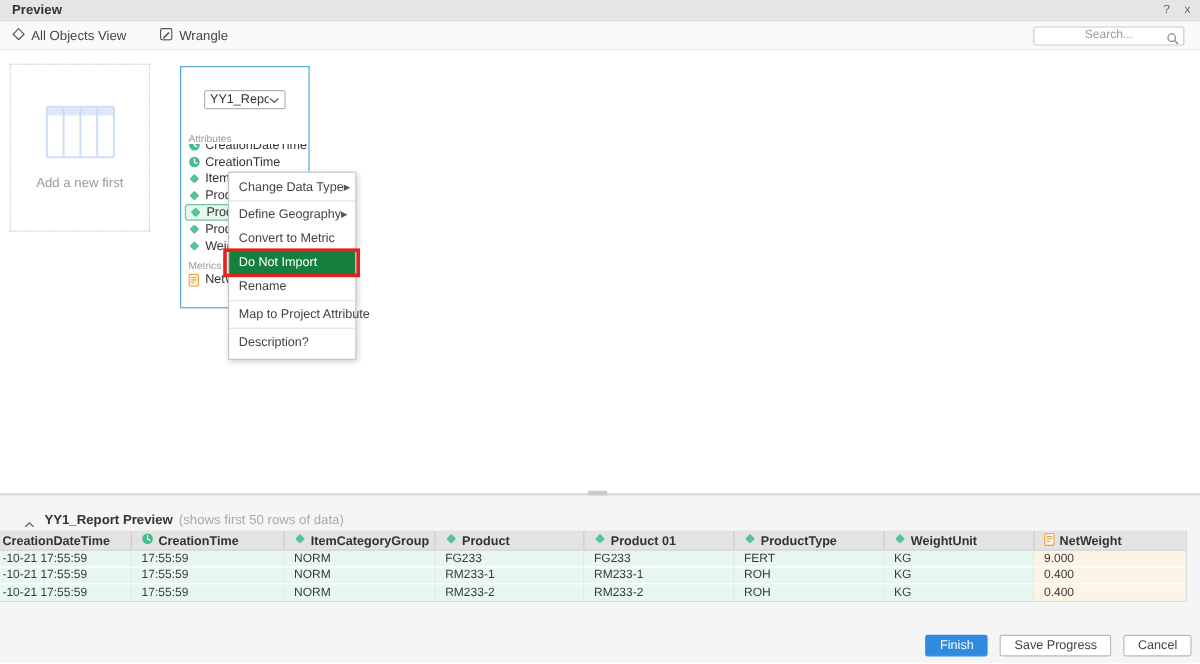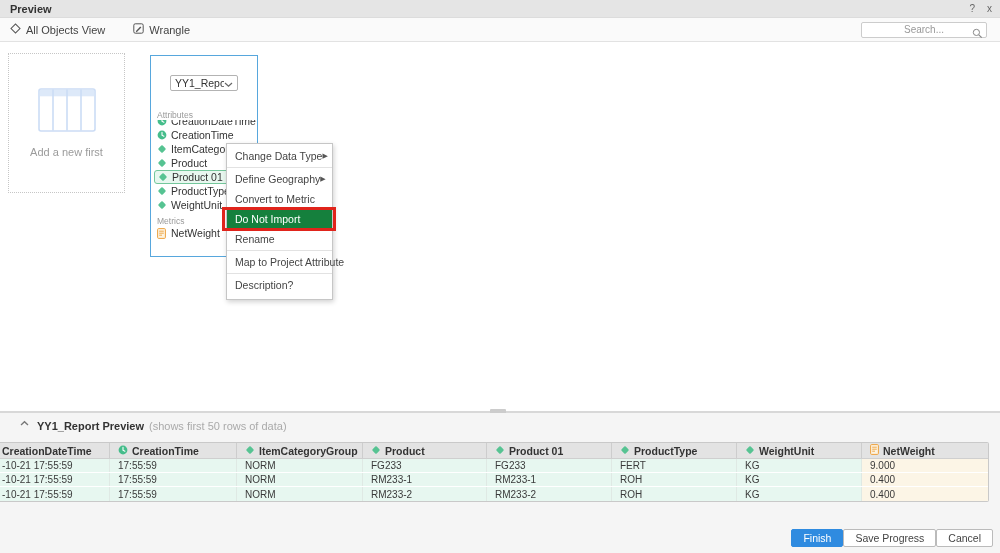--- a/index.html
+++ b/index.html
@@ -47,38 +47,38 @@
   .card-list { overflow:hidden; }
   .card-item { display:flex; align-items:center; gap:4px; height:14px; padding-left:6px;
     font-size:10.5px; color:#333; white-space:nowrap; cursor:pointer; }
   .card-item .ic { display:flex; width:10px; flex:none; }
   .card-item.cut { margin-top:-6px; }
   .card-item.selected { border:1px solid #74c79b; background:#e8f7ef; border-radius:3px;
     margin:0 3px; padding-left:3px; }
 
   
   .menu { position:absolute; left:190px; top:101px; width:107px; background:#fff;
-    border:1px solid #c6c6c6; box-shadow:1px 2px 5px rgba(0,0,0,.18); padding:2px 0 4px 0; z-index:10;margin-left:36px; }
+    border:1px solid #c6c6c6; box-shadow:1px 2px 5px rgba(0,0,0,.18); padding:2px 0 4px 0; z-index:10; }
   .menu-item { position:relative; height:20px; display:flex; align-items:center;
     padding:0 8px; font-size:10.5px; color:#444; cursor:pointer; white-space:nowrap; }
   .menu-item .arr { margin-left:auto; font-size:7px; color:#555; }
   .menu-item.hl { background:#15803d; color:#fff; }
   .menu-sep { height:0; border-top:1px solid #e2e2e2; margin:1px 0; }
   .red-box { position:absolute; left:-5px; right:-4px; top:-2px; bottom:-2px;
     border:3px solid #e0241b; pointer-events:none; z-index:20; }
 
   
   .splitter { position:absolute; top:411px; left:0; width:1000px; height:2px; background:#d8d8d8; }
   .splitter .handle { position:absolute; left:490px; top:-2px; width:16px; height:6px;
     background:#ccc; border-radius:1px; cursor:row-resize; }
 
   
   .panel { position:absolute; top:413px; left:0; width:1000px; height:140px; background:#f5f5f5; }
   .panel-head { position:absolute; top:7px; left:0; width:1000px; height:20px;
-    display:flex; align-items:flex-start; }
+    display:flex; align-items:flex-end; }
   .panel-head .chev { margin-left:20px; display:flex; cursor:pointer; }
   .panel-head .ttl { font-size:11px; font-weight:bold; color:#333; margin-left:8px; }
   .panel-head .sub { font-size:11px; color:#aaa; margin-left:5px; }
 
   .ptable { position:absolute; top:29px; left:0; width:989px;
     border:1px solid #c9c9c9; border-left:none; border-radius:0 2px 2px 0; background:#fff; }
   .p-hrow { display:flex; height:16px; background:#e3e3e3; border-bottom:1px solid #cfcfcf; }
   .p-hcell { display:flex; align-items:center; gap:4px; font-size:10.5px; font-weight:bold;
     color:#333; padding-left:8px; border-right:1px solid #cdcdcd; white-space:nowrap;
     overflow:hidden; cursor:pointer; flex:none; }
@@ -87,21 +87,21 @@
   .p-row { display:flex; height:14px; border-bottom:1px solid #fff; }
   .p-row:last-child { border-bottom:none; }
   .p-cell { font-size:10px; color:#3a3a3a; padding-left:8px; display:flex; align-items:center;
     border-right:1px solid #dfe9e4; white-space:nowrap; overflow:hidden; flex:none; }
   .p-cell.noicon { padding-left:2px; }
   .p-cell:last-child { border-right:none; }
   .p-cell.attr { background:#e7f7f0; }
   .p-cell.metric { background:#fcf5e6; border-right-color:#efe7d2; }
 
   
-  .footer { position:absolute; bottom:6px; right:7px; display:flex; gap:0; }
+  .footer { position:absolute; bottom:6px; right:7px; display:flex; gap:10px; }
   .btn { height:18px; font-size:10.5px; border-radius:2px; padding:0 11px;
     display:flex; align-items:center; cursor:pointer; font-family:"Liberation Sans",sans-serif; }
   .btn.primary { background:#2f8be0; border:1px solid #2f8be0; color:#fff; }
   .btn.plain { background:#fff; border:1px solid #bbb; color:#444; }
 </style>
 </head>
 <body>
 
 <div id="app">
 

